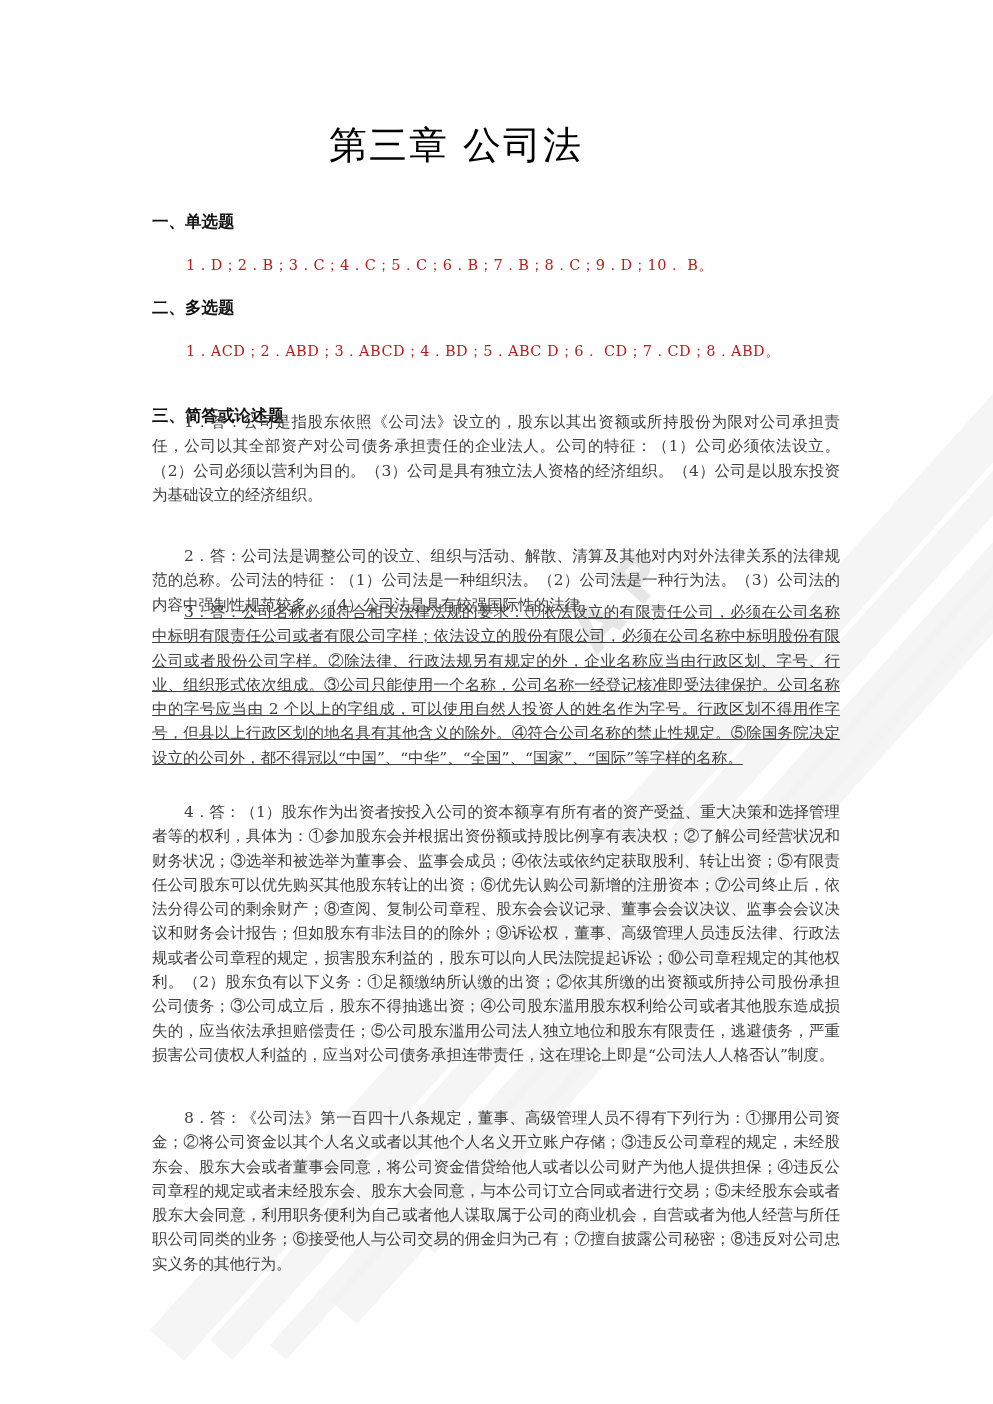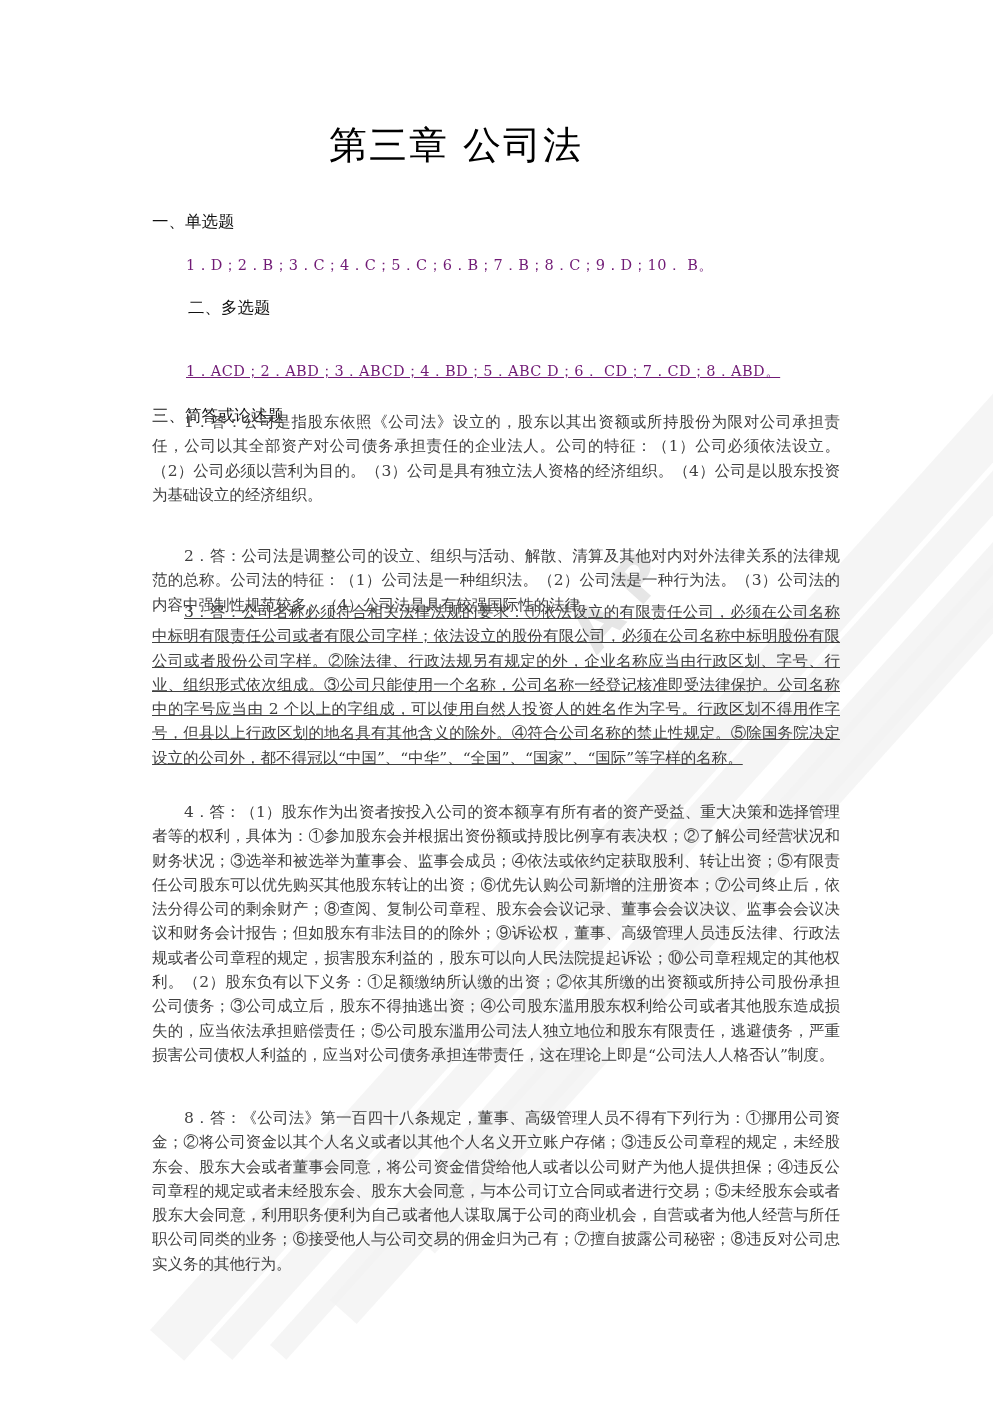--- a/index.html
+++ b/index.html
@@ -5,22 +5,22 @@
   html, body { margin: 0; padding: 0; background: #ffffff; }
   body { width: 993px; height: 1404px; position: relative; overflow: hidden;
          font-family: "DejaVu Serif", "Liberation Serif", serif; color: #1a1a1a; }
   .watermark { position: absolute; left: 0; top: 0; width: 993px; height: 1404px; pointer-events: none; overflow: hidden; }
   .stripe { position: absolute; height: 46px; width: 1300px; background: #f2f2f2; transform-origin: 0 0; transform: rotate(-48deg); opacity: 0.8; }
   .wm-text { position: absolute; left: 560px; top: 560px; font-family: "DejaVu Sans", sans-serif; font-size: 60px;
              color: #e6e6e6; transform: rotate(-48deg); letter-spacing: 18px; font-weight: bold; }
   .page { position: absolute; left: 0; top: 0; width: 993px; }
   .title { position: absolute; left: 0; width: 912px; top: 120px; text-align: center;
            font-family: "DejaVu Sans", sans-serif; font-size: 38px; letter-spacing: 2px; color: #000; }
-  .h2 { position: absolute; font-family: "DejaVu Sans", sans-serif; font-weight: normal; font-size: 16.5px; color: #111; }
-  .answers { position: absolute; left: 186px; font-size: 14.5px; color: #701a75; letter-spacing: 0.5px; }
+  .h2 { position: absolute; font-family: "DejaVu Sans", sans-serif; font-weight: bold; font-size: 16.5px; color: #111; }
+  .answers { position: absolute; left: 186px; font-size: 14.5px; color: #b91c1c; letter-spacing: 0.5px; }
   .para { position: absolute; left: 152px; width: 688px; font-size: 15.5px; line-height: 24.3px;
           color: #404040; text-align: justify; text-indent: 32px; }
 </style>
 </head>
 <body>
 
 <div class="watermark">
   <div class="stripe" style="left:150px;top:1330px;"></div>
   <div class="stripe" style="left:210px;top:1340px;height:30px;"></div>
   <div class="stripe" style="left:270px;top:1345px;height:22px;"></div>
@@ -28,22 +28,22 @@
   <div class="stripe" style="left:420px;top:1240px;height:20px;"></div>
   <div class="wm-text">AP</div>
 </div>
 
 <div class="page">
   <div class="title">第三章  公司法</div>
 
   <div class="h2" style="left:152px;top:211px;">一、单选题</div>
   <div class="answers" style="top:256px;">1．D；2．B；3．C；4．C；5．C；6．B；7．B；8．C；9．D；10． B。</div>
 
-  <div class="h2" style="left:188px;top:297px;">二、多选题</div>
-  <div class="answers" style="top:362px;text-decoration:underline;">1．ACD；2．ABD；3．ABCD；4．BD；5．ABC D；6． CD；7．CD；8．ABD。</div>
+  <div class="h2" style="left:152px;top:297px;">二、多选题</div>
+  <div class="answers" style="top:342px;">1．ACD；2．ABD；3．ABCD；4．BD；5．ABC D；6． CD；7．CD；8．ABD。</div>
 
   <div class="h2" style="left:152px;top:369px;margin-top:36px;">三、简答或论述题</div>
 
   <div class="para" style="top:410px;">1．答：公司是指股东依照《公司法》设立的，股东以其出资额或所持股份为限对公司承担责任，公司以其全部资产对公司债务承担责任的企业法人。公司的特征：（1）公司必须依法设立。（2）公司必须以营利为目的。（3）公司是具有独立法人资格的经济组织。（4）公司是以股东投资为基础设立的经济组织。</div>
   <div class="para" style="top:544px;">2．答：公司法是调整公司的设立、组织与活动、解散、清算及其他对内对外法律关系的法律规范的总称。公司法的特征：（1）公司法是一种组织法。（2）公司法是一种行为法。（3）公司法的内容中强制性规范较多。（4）公司法是具有较强国际性的法律。</div>
   <div class="para" style="top:600px;text-decoration:underline;">3．答：公司名称必须符合相关法律法规的要求：①依法设立的有限责任公司，必须在公司名称中标明有限责任公司或者有限公司字样；依法设立的股份有限公司，必须在公司名称中标明股份有限公司或者股份公司字样。②除法律、行政法规另有规定的外，企业名称应当由行政区划、字号、行业、组织形式依次组成。③公司只能使用一个名称，公司名称一经登记核准即受法律保护。公司名称中的字号应当由 2 个以上的字组成，可以使用自然人投资人的姓名作为字号。行政区划不得用作字号，但县以上行政区划的地名具有其他含义的除外。④符合公司名称的禁止性规定。⑤除国务院决定设立的公司外，都不得冠以“中国”、“中华”、“全国”、“国家”、“国际”等字样的名称。</div>
   <div class="para" style="top:800px;">4．答：（1）股东作为出资者按投入公司的资本额享有所有者的资产受益、重大决策和选择管理者等的权利，具体为：①参加股东会并根据出资份额或持股比例享有表决权；②了解公司经营状况和财务状况；③选举和被选举为董事会、监事会成员；④依法或依约定获取股利、转让出资；⑤有限责任公司股东可以优先购买其他股东转让的出资；⑥优先认购公司新增的注册资本；⑦公司终止后，依法分得公司的剩余财产；⑧查阅、复制公司章程、股东会会议记录、董事会会议决议、监事会会议决议和财务会计报告；但如股东有非法目的的除外；⑨诉讼权，董事、高级管理人员违反法律、行政法规或者公司章程的规定，损害股东利益的，股东可以向人民法院提起诉讼；⑩公司章程规定的其他权利。（2）股东负有以下义务：①足额缴纳所认缴的出资；②依其所缴的出资额或所持公司股份承担公司债务；③公司成立后，股东不得抽逃出资；④公司股东滥用股东权利给公司或者其他股东造成损失的，应当依法承担赔偿责任；⑤公司股东滥用公司法人独立地位和股东有限责任，逃避债务，严重损害公司债权人利益的，应当对公司债务承担连带责任，这在理论上即是“公司法人人格否认”制度。</div>
   <div class="para" style="top:1106px;">8．答：《公司法》第一百四十八条规定，董事、高级管理人员不得有下列行为：①挪用公司资金；②将公司资金以其个人名义或者以其他个人名义开立账户存储；③违反公司章程的规定，未经股东会、股东大会或者董事会同意，将公司资金借贷给他人或者以公司财产为他人提供担保；④违反公司章程的规定或者未经股东会、股东大会同意，与本公司订立合同或者进行交易；⑤未经股东会或者股东大会同意，利用职务便利为自己或者他人谋取属于公司的商业机会，自营或者为他人经营与所任职公司同类的业务；⑥接受他人与公司交易的佣金归为己有；⑦擅自披露公司秘密；⑧违反对公司忠实义务的其他行为。</div>
 </div>
 

